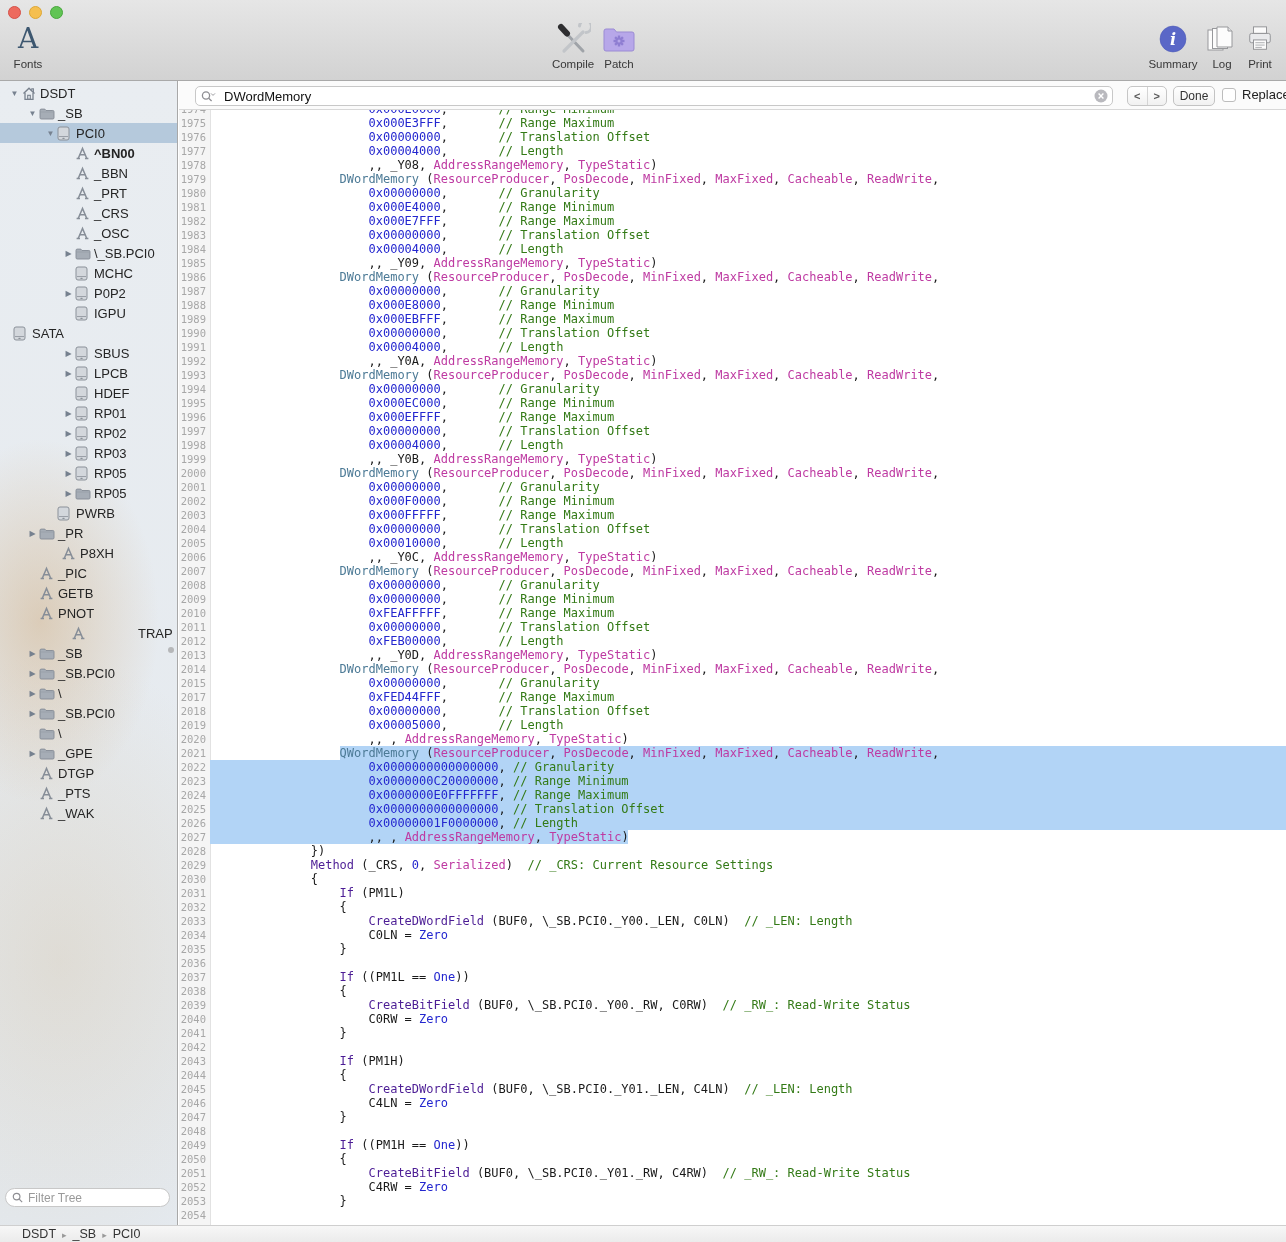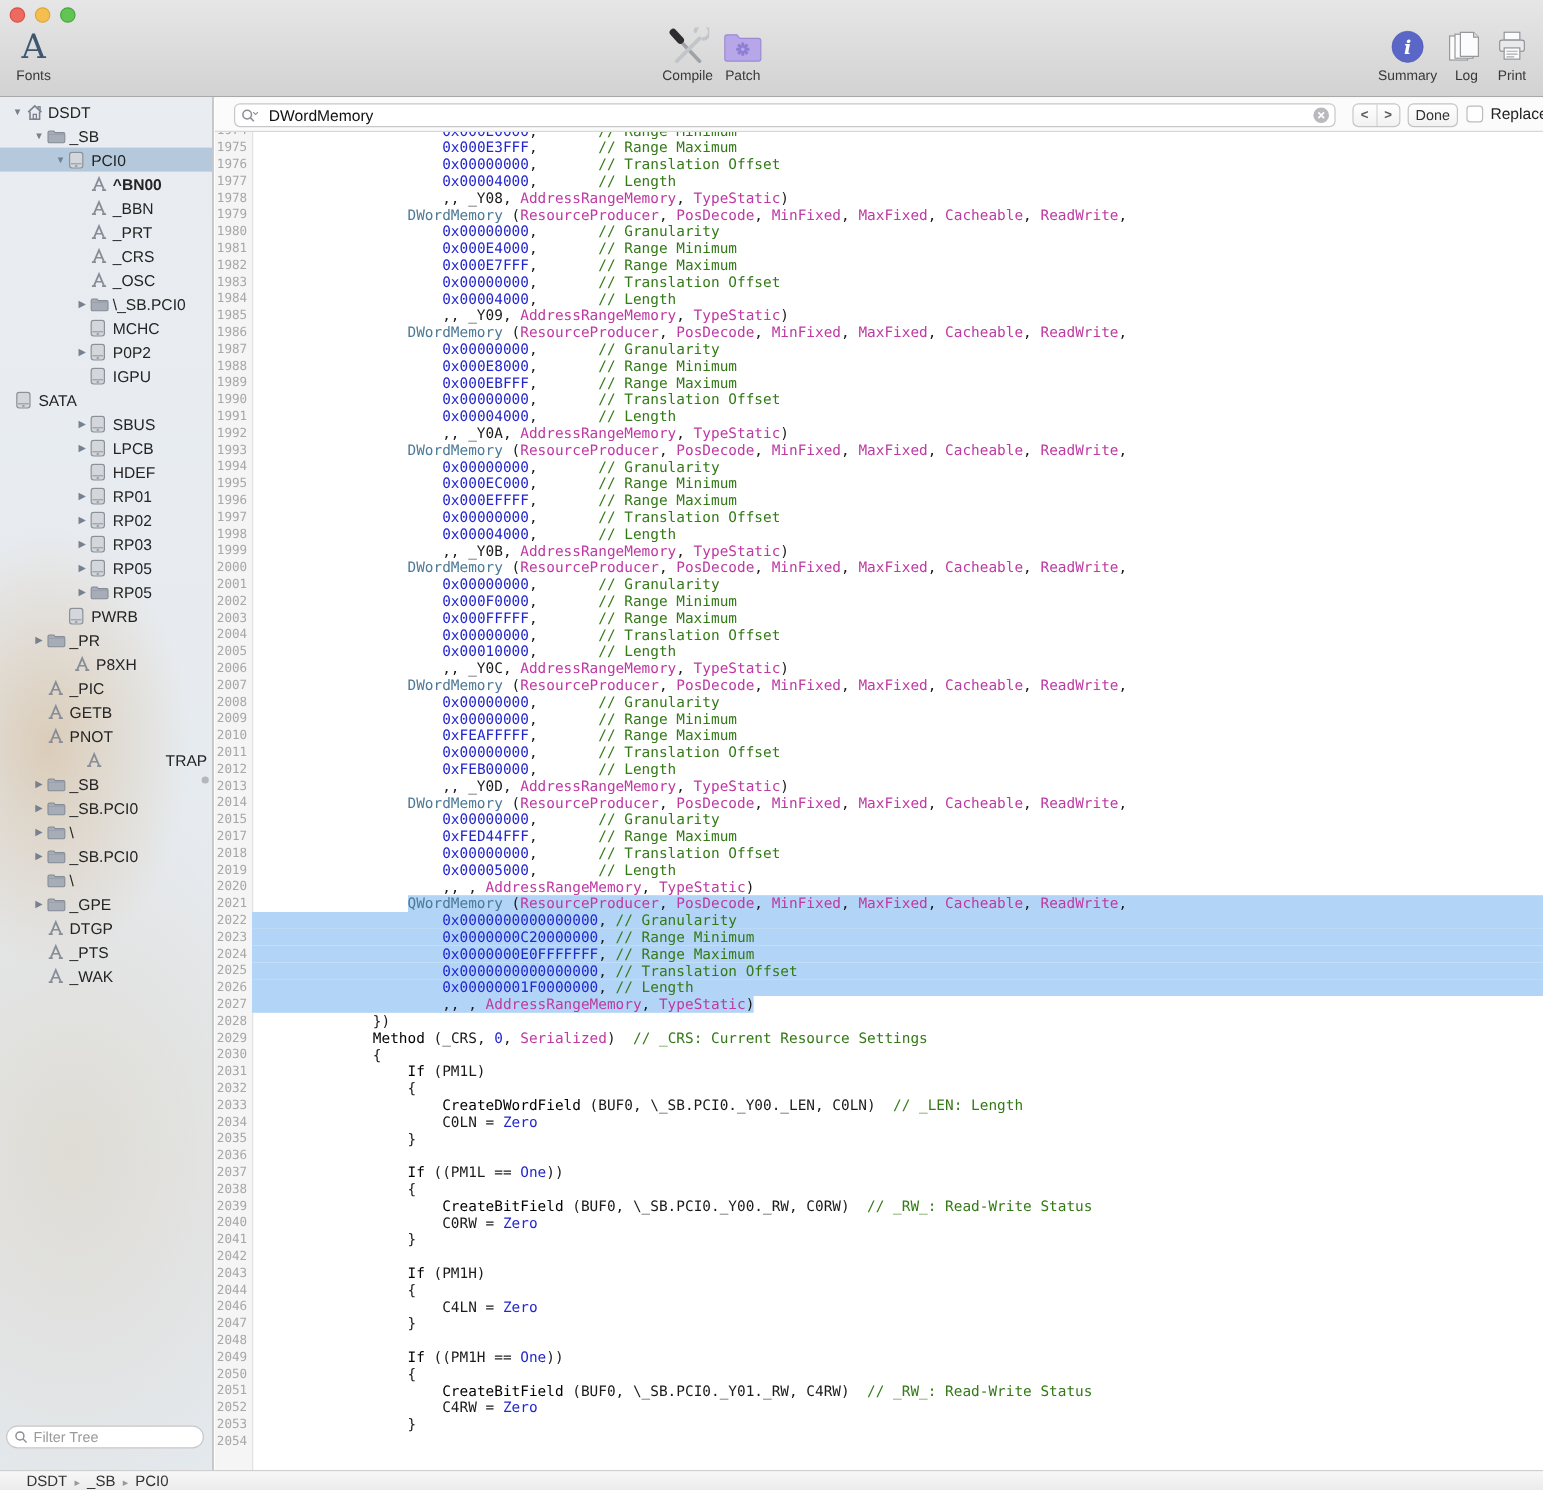--- a/index.html
+++ b/index.html
@@ -78,21 +78,21 @@
   #gutter-bg{position:absolute;left:0;top:0;bottom:0;width:31px;background:#F5F5F5;
              border-right:1px solid #E2E2E2;}
   #code-lines{position:absolute;left:0;top:-8px;right:0;}
   .cline{position:relative;height:14px;line-height:14px;white-space:pre;}
   .lnum{position:absolute;left:0;top:0;width:27px;text-align:right;color:#A7A7A7;
         font-size:10.5px;font-family:"DejaVu Sans Mono",monospace;}
   .selbg{position:absolute;top:0;bottom:0;background:#B2D4F6;}
   .ctext{position:absolute;left:45px;top:0;font-family:"DejaVu Sans Mono",monospace;
          font-size:12px;letter-spacing:0;}
   .tk-p{color:#1A1A1A;} .tk-k{color:#4C7A96;} .tk-m{color:#BE3AA2;}
-  .tk-v{color:#000000;} .tk-n{color:#2326CF;} .tk-c{color:#337A16;}
+  .tk-v{color:#4c1d95;} .tk-n{color:#2326CF;} .tk-c{color:#337A16;}
   
   #statusbar{position:absolute;left:0;bottom:0;width:1286px;height:17px;
              background:linear-gradient(#F7F7F7,#EBEBEB);border-top:1px solid #CFCFCF;
              box-sizing:border-box;display:flex;align-items:center;padding-left:22px;
              font-size:12.5px;color:#333;}
   .crumb-sep{color:#999;font-size:9px;margin:0 6px;}
   svg{display:block;}
 </style>
 </head>
 <body>
@@ -673,20 +673,21 @@
       <div class="cline"><span class="lnum">2035</span><span class="ctext"><span class="tk-p">                }</span></span></div>
       <div class="cline"><span class="lnum">2036</span><span class="ctext"></span></div>
       <div class="cline"><span class="lnum">2037</span><span class="ctext"><span class="tk-p">                </span><span class="tk-v">If</span><span class="tk-p"> ((PM1L == </span><span class="tk-n">One</span><span class="tk-p">))</span></span></div>
       <div class="cline"><span class="lnum">2038</span><span class="ctext"><span class="tk-p">                {</span></span></div>
       <div class="cline"><span class="lnum">2039</span><span class="ctext"><span class="tk-p">                    </span><span class="tk-v">CreateBitField</span><span class="tk-p"> (BUF0, \_SB.PCI0._Y00._RW, C0RW)  </span><span class="tk-c">// _RW_: Read-Write Status</span></span></div>
       <div class="cline"><span class="lnum">2040</span><span class="ctext"><span class="tk-p">                    C0RW = </span><span class="tk-n">Zero</span></span></div>
       <div class="cline"><span class="lnum">2041</span><span class="ctext"><span class="tk-p">                }</span></span></div>
       <div class="cline"><span class="lnum">2042</span><span class="ctext"></span></div>
       <div class="cline"><span class="lnum">2043</span><span class="ctext"><span class="tk-p">                </span><span class="tk-v">If</span><span class="tk-p"> (PM1H)</span></span></div>
       <div class="cline"><span class="lnum">2044</span><span class="ctext"><span class="tk-p">                {</span></span></div>
+      <div class="cline"><span class="lnum">2045</span><span class="ctext"><span class="tk-p">                    </span><span class="tk-v">CreateDWordField</span><span class="tk-p"> (BUF0, \_SB.PCI0._Y01._LEN, C4LN)  </span><span class="tk-c">// _LEN: Length</span></span></div>
       <div class="cline"><span class="lnum">2046</span><span class="ctext"><span class="tk-p">                    C4LN = </span><span class="tk-n">Zero</span></span></div>
       <div class="cline"><span class="lnum">2047</span><span class="ctext"><span class="tk-p">                }</span></span></div>
       <div class="cline"><span class="lnum">2048</span><span class="ctext"></span></div>
       <div class="cline"><span class="lnum">2049</span><span class="ctext"><span class="tk-p">                </span><span class="tk-v">If</span><span class="tk-p"> ((PM1H == </span><span class="tk-n">One</span><span class="tk-p">))</span></span></div>
       <div class="cline"><span class="lnum">2050</span><span class="ctext"><span class="tk-p">                {</span></span></div>
       <div class="cline"><span class="lnum">2051</span><span class="ctext"><span class="tk-p">                    </span><span class="tk-v">CreateBitField</span><span class="tk-p"> (BUF0, \_SB.PCI0._Y01._RW, C4RW)  </span><span class="tk-c">// _RW_: Read-Write Status</span></span></div>
       <div class="cline"><span class="lnum">2052</span><span class="ctext"><span class="tk-p">                    C4RW = </span><span class="tk-n">Zero</span></span></div>
       <div class="cline"><span class="lnum">2053</span><span class="ctext"><span class="tk-p">                }</span></span></div>
       <div class="cline"><span class="lnum">2054</span><span class="ctext"></span></div>
     </div>

